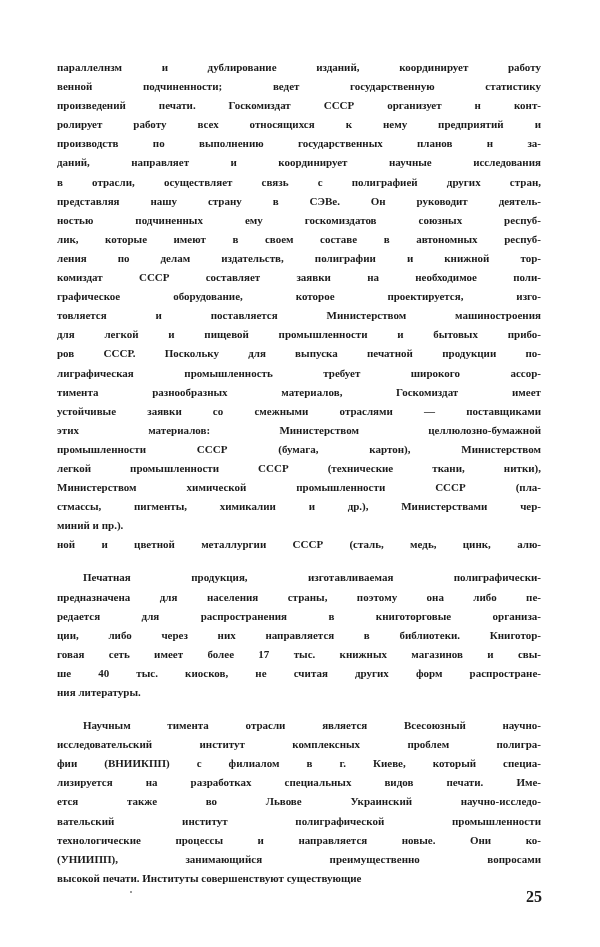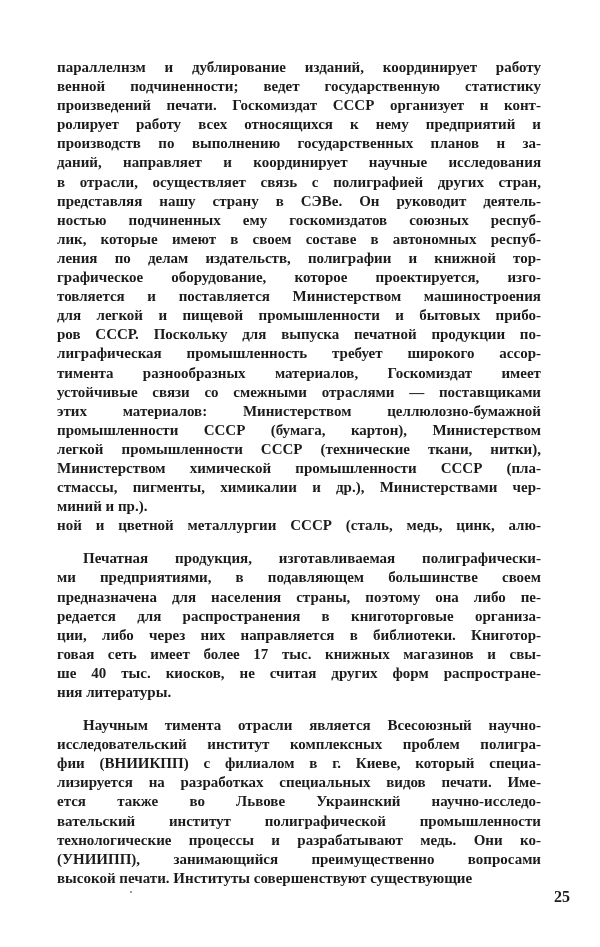--- a/index.html
+++ b/index.html
@@ -1,33 +1,33 @@
 <!DOCTYPE html>
 <html><head>
 <meta charset="utf-8">
 <style>
   html, body { margin: 0; padding: 0; background: #ffffff; }
   body { width: 600px; height: 947px; position: relative; overflow: hidden; }
   .page {
     position: absolute; left: 57px; top: 58px; width: 484px;
     font-family: "Liberation Serif", serif;
     font-weight: bold;
-    font-size: 15px;
+    font-size: 11px;
     line-height: 19.1px;
     color: #1c1c1c;
   }
   .line {
     display: block; white-space: nowrap;
     text-align: justify; text-align-last: justify;
     height: 19.1px;
   }
   .line.last { text-align-last: left; }
   .line.indent { padding-left: 26px; margin-top: 14px; }
   .pagenum {
-    position: absolute; left: 548px; top: 888px; width: 22px;
+    position: absolute; left: 520px; top: 888px; width: 22px;
     text-align: right;
     font-family: "Liberation Serif", serif; font-weight: bold;
     font-size: 16px; color: #1c1c1c;
   }
   .speck { position: absolute; left: 130px; top: 891px; width: 2px; height: 2px; background: #777; border-radius: 1px; }
 </style>
 </head>
 <body>
 
 <div class="page" id="page">
@@ -36,51 +36,51 @@
       <span class="line">венной подчиненности; ведет государственную статистику</span>
       <span class="line">произведений печати. Госкомиздат СССР организует н конт-</span>
       <span class="line">ролирует работу всех относящихся к нему предприятий и</span>
       <span class="line">производств по выполнению государственных планов н за-</span>
       <span class="line">даний, направляет и координирует научные исследования</span>
       <span class="line">в отрасли, осуществляет связь с полиграфией других стран,</span>
       <span class="line">представляя нашу страну в СЭВе. Он руководит деятель-</span>
       <span class="line">ностью подчиненных ему госкомиздатов союзных респуб-</span>
       <span class="line">лик, которые имеют в своем составе в автономных респуб-</span>
       <span class="line">ления по делам издательств, полиграфии и книжной тор-</span>
+      <span class="line">комиздат СССР составляет заявки на необходимое поли-</span>
       <span class="line">графическое оборудование, которое проектируется, изго-</span>
       <span class="line">товляется и поставляется Министерством машиностроения</span>
       <span class="line">для легкой и пищевой промышленности и бытовых прибо-</span>
       <span class="line">ров СССР. Поскольку для выпуска печатной продукции по-</span>
       <span class="line">лиграфическая промышленность требует широкого ассор-</span>
       <span class="line">тимента разнообразных материалов, Госкомиздат имеет</span>
-      <span class="line">устойчивые связи со смежными отраслями — поставщиками</span>
+      <span class="line">устойчивые заявки со смежными отраслями — поставщиками</span>
       <span class="line">этих материалов: Министерством целлюлозно-бумажной</span>
       <span class="line">промышленности СССР (бумага, картон), Министерством</span>
       <span class="line">легкой промышленности СССР (технические ткани, нитки),</span>
       <span class="line">Министерством химической промышленности СССР (пла-</span>
       <span class="line">стмассы, пигменты, химикалии и др.), Министерствами чер-</span>
       <span class="line last">миний и пр.).</span>
       <span class="line">ной и цветной металлургии СССР (сталь, медь, цинк, алю-</span>
     </div>
     <div>
       <span class="line indent">Печатная продукция, изготавливаемая полиграфически-</span>
-      <span class="line">ми предприятиями, в подавляющем большинстве своем</span>
       <span class="line">предназначена для населения страны, поэтому она либо пе-</span>
       <span class="line">редается для распространения в книготорговые организа-</span>
       <span class="line">ции, либо через них направляется в библиотеки. Книготор-</span>
       <span class="line">говая сеть имеет более 17 тыс. книжных магазинов и свы-</span>
       <span class="line">ше 40 тыс. киосков, не считая других форм распростране-</span>
       <span class="line last">ния литературы.</span>
     </div>
     <div>
       <span class="line indent">Научным тимента отрасли является Всесоюзный научно-</span>
       <span class="line">исследовательский институт комплексных проблем полигра-</span>
       <span class="line">фии (ВНИИКПП) с филиалом в г. Киеве, который специа-</span>
       <span class="line">лизируется на разработках специальных видов печати. Име-</span>
       <span class="line">ется также во Львове Украинский научно-исследо-</span>
       <span class="line">вательский институт полиграфической промышленности</span>
-      <span class="line">технологические процессы и разрабатывают медь. Они ко-</span>
+      <span class="line">технологические процессы и направляется новые. Они ко-</span>
       <span class="line">(УНИИПП), занимающийся преимущественно вопросами</span>
       <span class="line last">высокой печати. Институты совершенствуют существующие</span>
     </div>
   </div>
 <div class="pagenum">25</div>
 <div class="speck"></div>
 
 </body></html>

